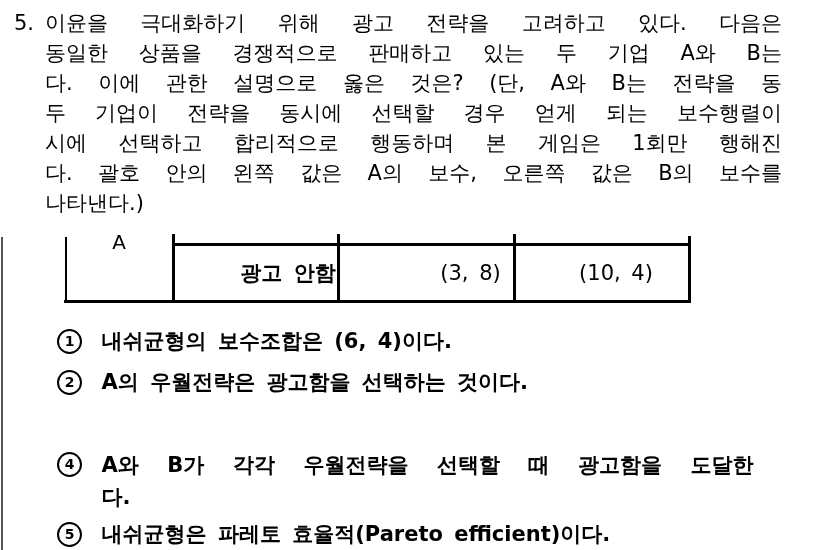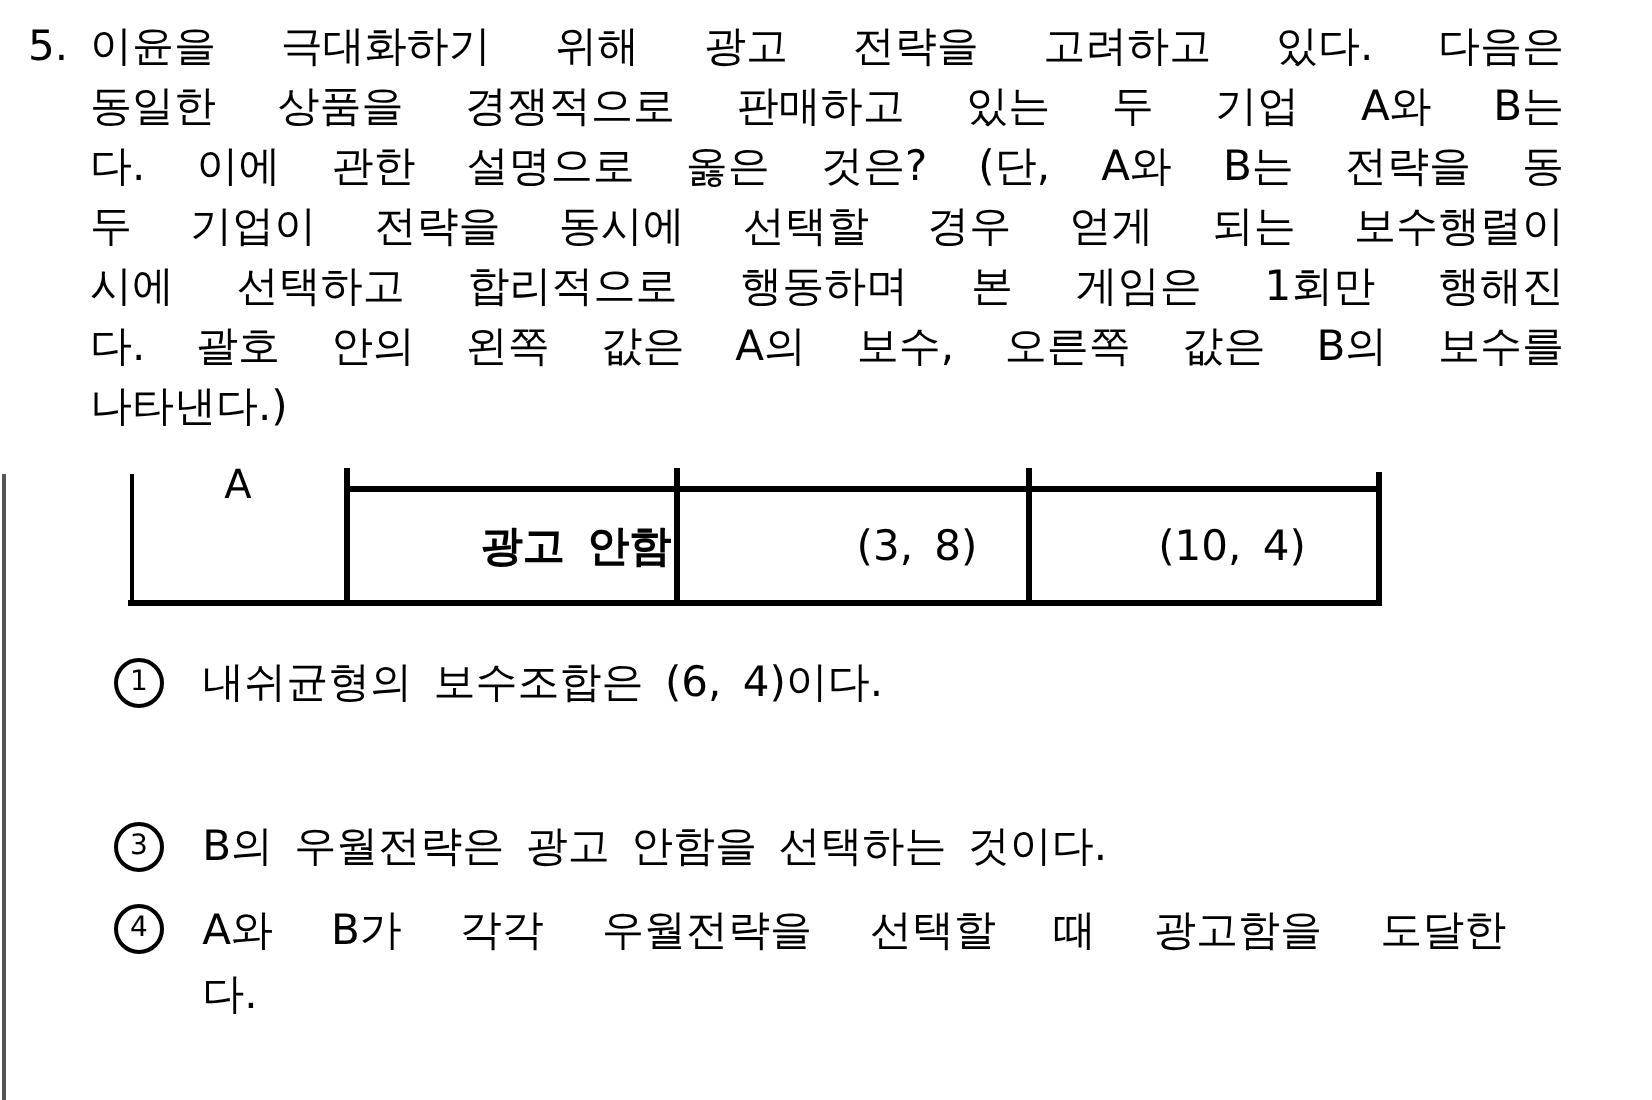--- a/index.html
+++ b/index.html
@@ -63,27 +63,28 @@
   .tcell {
     position: absolute;
     top: 26px; height: 34px; line-height: 34px;
     text-align: center;
     font-size: 21px;
     word-spacing: 4px;
     white-space: nowrap;
     padding-left: 32px;
   }
   .tcell.hdr { left: 111px; width: 162px; font-weight: bold; }
-  .tcell.p1  { left: 276px; width: 173px; }
+  .tcell.p1  { left: 288px; width: 173px; }
   .tcell.p2  { left: 452px; width: 136px; }
   
   .option {
     position: absolute;
     left: 57px;
     white-space: nowrap;
+    font-weight: bold;
   }
   .onum {
     display: inline-block;
     width: 21px; height: 21px;
     border: 2px solid #000;
     border-radius: 50%;
     font-size: 14px; line-height: 21px;
     text-align: center;
     vertical-align: top;
     margin-top: 2px;
@@ -139,28 +140,32 @@
     <div class="tcell hdr">광고 안함</div>
     <div class="tcell p1">(3, 8)</div>
     <div class="tcell p2">(10, 4)</div>
   </div>
 
   <div class="option opt-1">
     <span class="onum">1</span>
     <span class="otext">내쉬균형의 보수조합은 (6, 4)이다.</span>
   </div>
 
+  <div class="option opt-2">
+    <span class="onum">2</span>
+    <span class="otext">A의 우월전략은 광고함을 선택하는 것이다.</span>
+  </div>
 
-  <div class="option opt-3">
-    <span class="onum">3</span>
-    <span class="otext">B의 우월전략은 광고 안함을 선택하는 것이다.</span>
-  </div>
 
   <div class="option opt-4">
     <span class="onum">4</span>
     <span class="otext o4-wrap">
       <span class="o4-l1" style="display:block;">A와 B가 각각 우월전략을 선택할 때 광고함을 도달한</span>
       <span class="o4-l2" style="display:block;">다.</span>
     </span>
   </div>
 
+  <div class="option opt-5">
+    <span class="onum">5</span>
+    <span class="otext">내쉬균형은 파레토 효율적(Pareto efficient)이다.</span>
+  </div>
 
 </div>
 
 </body></html>

